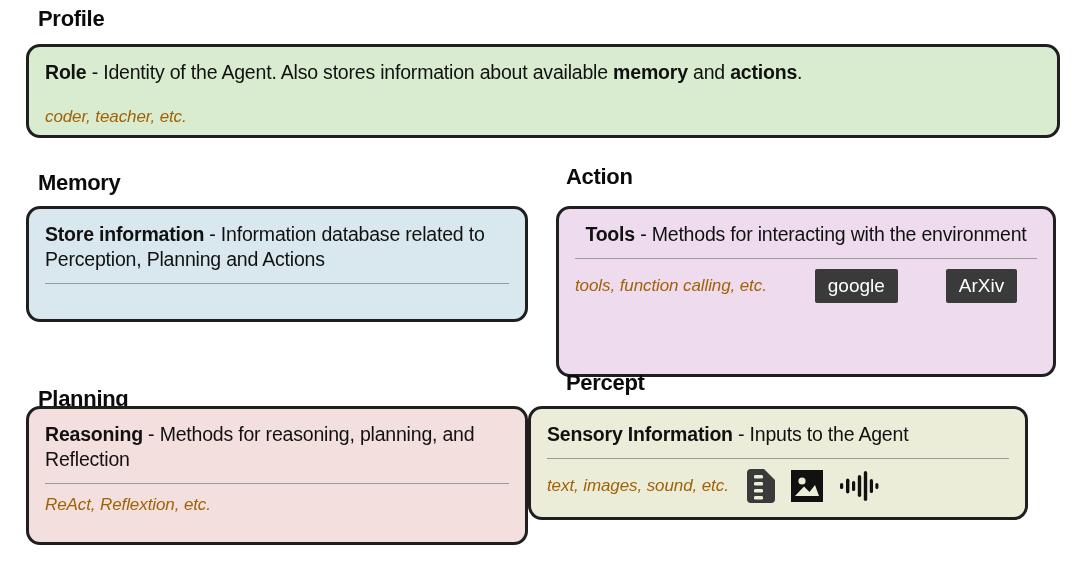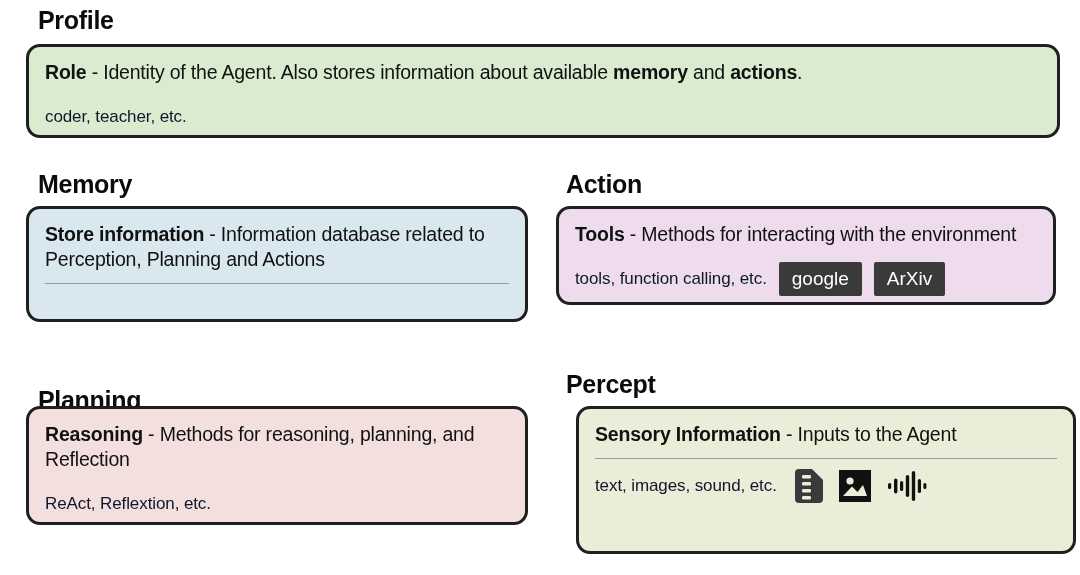--- a/index.html
+++ b/index.html
@@ -19,21 +19,21 @@
   .canvas {
     position: absolute;
     left: 0; top: 0;
     width: 1080px;
     height: 575px;
   }
 
   
   .section-title {
     position: absolute;
-    font-size: 25px;
+    font-size: 22px;
     font-weight: bold;
     letter-spacing: -0.3px;
     color: #0b0b0b;
     line-height: 1;
     white-space: nowrap;
   }
 
   
   .card {
     position: absolute;
@@ -63,35 +63,37 @@
   }
 
   .card-foot {
     display: flex;
     align-items: center;
     gap: 12px;
     min-height: 22px;
   }
   .examples {
     font-size: 17px;
-    color: #0f172a;
+    font-style: italic;
+    color: #a16207;
     letter-spacing: -0.1px;
     line-height: 22px;
     white-space: nowrap;
   }
 
   
   .chip {
     background: #3a3a3a;
     color: #ffffff;
     border-radius: 2px;
     font-size: 19px;
     padding: 5px 13px 6px 13px;
     line-height: 23px;
     white-space: nowrap;
+    margin-left: 36px;
   }
 
   
   .icon-row {
     display: flex;
     align-items: center;
     gap: 16px;
     margin-left: 6px;
   }
   .pic-icon, .doc-icon, .wave-icon { display:block; }
@@ -103,28 +105,28 @@
   .c-planning { background: #f4dfdf; }
   .c-percept  { background: #ecedd9; }
 
   
   #title-profile  { left: 38px;  top: 8px;  }
   #card-profile   { left: 26px;  top: 44px;  width: 1034px; height: 94px; }
 
   #title-memory   { left: 38px;  top: 172px; }
   #card-memory    { left: 26px;  top: 206px; width: 502px;  height: 116px; }
 
-  #title-action   { left: 566px; top: 172px; }
-  #card-action    { left: 556px; top: 206px; width: 500px;  height: 99px; }
+  #title-action   { left: 566px; top: 166px; }
+  #card-action    { left: 556px; top: 206px; width: 500px;  height: 171px; text-align: center; }
 
   #title-planning { left: 38px;  top: 388px; }
-  #card-planning  { left: 26px;  top: 406px; width: 502px;  height: 119px; }
+  #card-planning  { left: 26px;  top: 406px; width: 502px;  height: 139px; }
 
   #title-percept  { left: 566px; top: 372px; }
-  #card-percept   { left: 576px; top: 406px; width: 500px;  height: 148px; }
+  #card-percept   { left: 528px; top: 406px; width: 500px;  height: 114px; }
 </style>
 </head>
 <body>
 
 <div class="canvas">
 
   <div class="section-title" id="title-profile">Profile</div>
 
   <div class="card c-profile" id="card-profile">
     <div class="card-desc">

